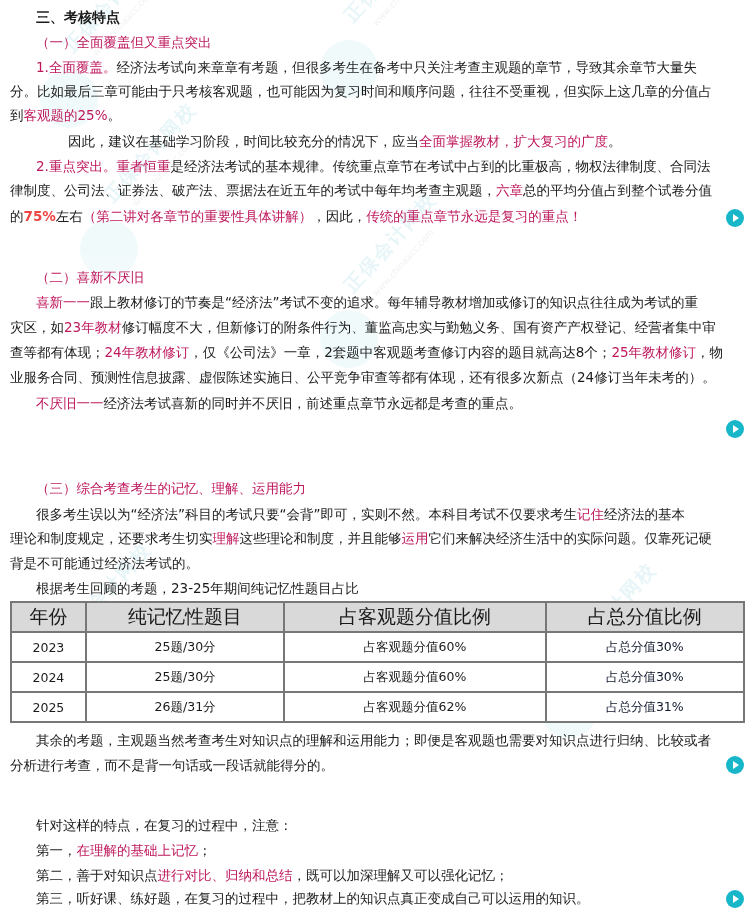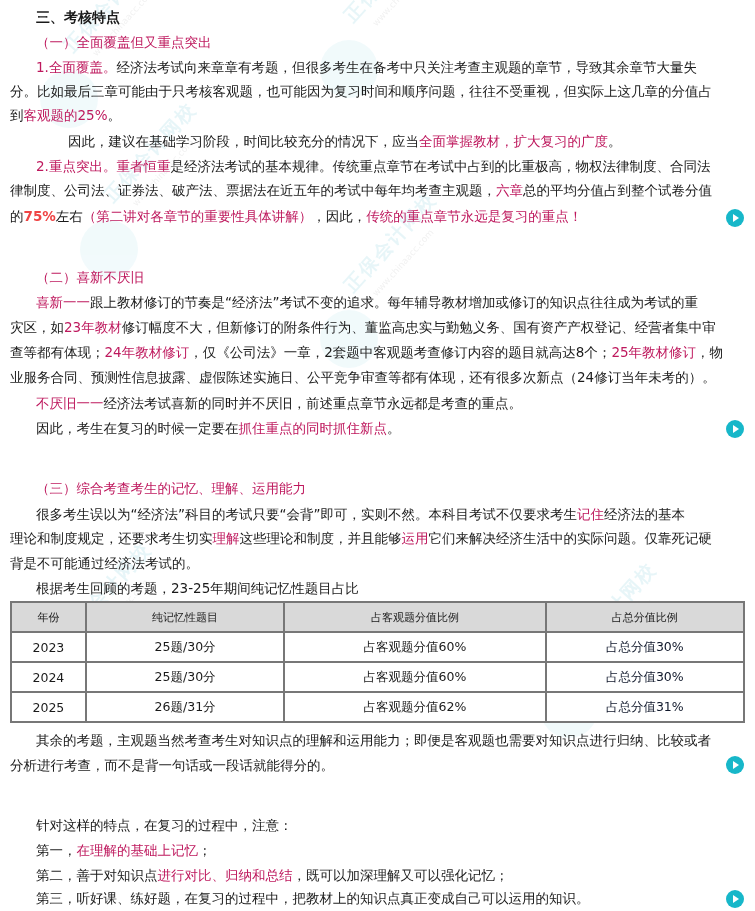--- a/index.html
+++ b/index.html
@@ -33,21 +33,21 @@
     border-left: 6px solid #fff; border-top: 4px solid transparent; border-bottom: 4px solid transparent;
   }
 
   table.data {
     position: absolute; left: 10px; top: 601px; width: 735px;
     border-collapse: collapse; font-size: 12.5px;
   }
   table.data th, table.data td {
     border: 2px solid #777; text-align: center; height: 28px; padding: 0;
   }
-  table.data th { background: #d9d9d9; font-weight: normal; font-size: 11px; }
+  table.data th { background: #d9d9d9; font-weight: normal; font-size: 19px; }
   table.data td { background: #ffffff; }
   table.data td.red { color: #0f172a; }
 </style>
 </head>
 <body>
 
 <div class="page">
 
   <div class="wm" style="left:40px; top:70px;">
     <div class="circle"></div>
@@ -116,23 +116,20 @@
     <span>灾区，如</span><span class="red">23年教材</span><span>修订幅度不大，但新修订的附条件行为、董监高忠实与勤勉义务、国有资产产权登记、经营者集中审</span>
   </div>
   <div class="line" style="top:341px;">
     <span>查等都有体现；</span><span class="red">24年教材修订</span><span>，仅《公司法》一章，2套题中客观题考查修订内容的题目就高达8个；</span><span class="red">25年教材修订</span><span>，物</span>
   </div>
   <div class="line" style="top:366px;">业服务合同、预测性信息披露、虚假陈述实施日、公平竞争审查等都有体现，还有很多次新点（24修订当年未考的）。</div>
 
   <div class="line indent" style="top:392px;">
     <span class="red">不厌旧一一</span><span>经济法考试喜新的同时并不厌旧，前述重点章节永远都是考查的重点。</span>
   </div>
-  <div class="line indent" style="top:417px;">
-    <span>因此，考生在复习的时候一定要在</span><span class="red">抓住重点的同时抓住新点</span><span>。</span>
-  </div>
   <div class="play" style="top:420px;"></div>
 
   <div class="line indent red" style="top:477px;">（三）综合考查考生的记忆、理解、运用能力</div>
 
   <div class="line indent" style="top:503px;">
     <span>很多考生误以为“经济法”科目的考试只要“会背”即可，实则不然。本科目考试不仅要求考生</span><span class="red">记住</span><span>经济法的基本</span>
   </div>
   <div class="line" style="top:527px;">
     <span>理论和制度规定，还要求考生切实</span><span class="red">理解</span><span>这些理论和制度，并且能够</span><span class="red">运用</span><span>它们来解决经济生活中的实际问题。仅靠死记硬</span>
   </div>

